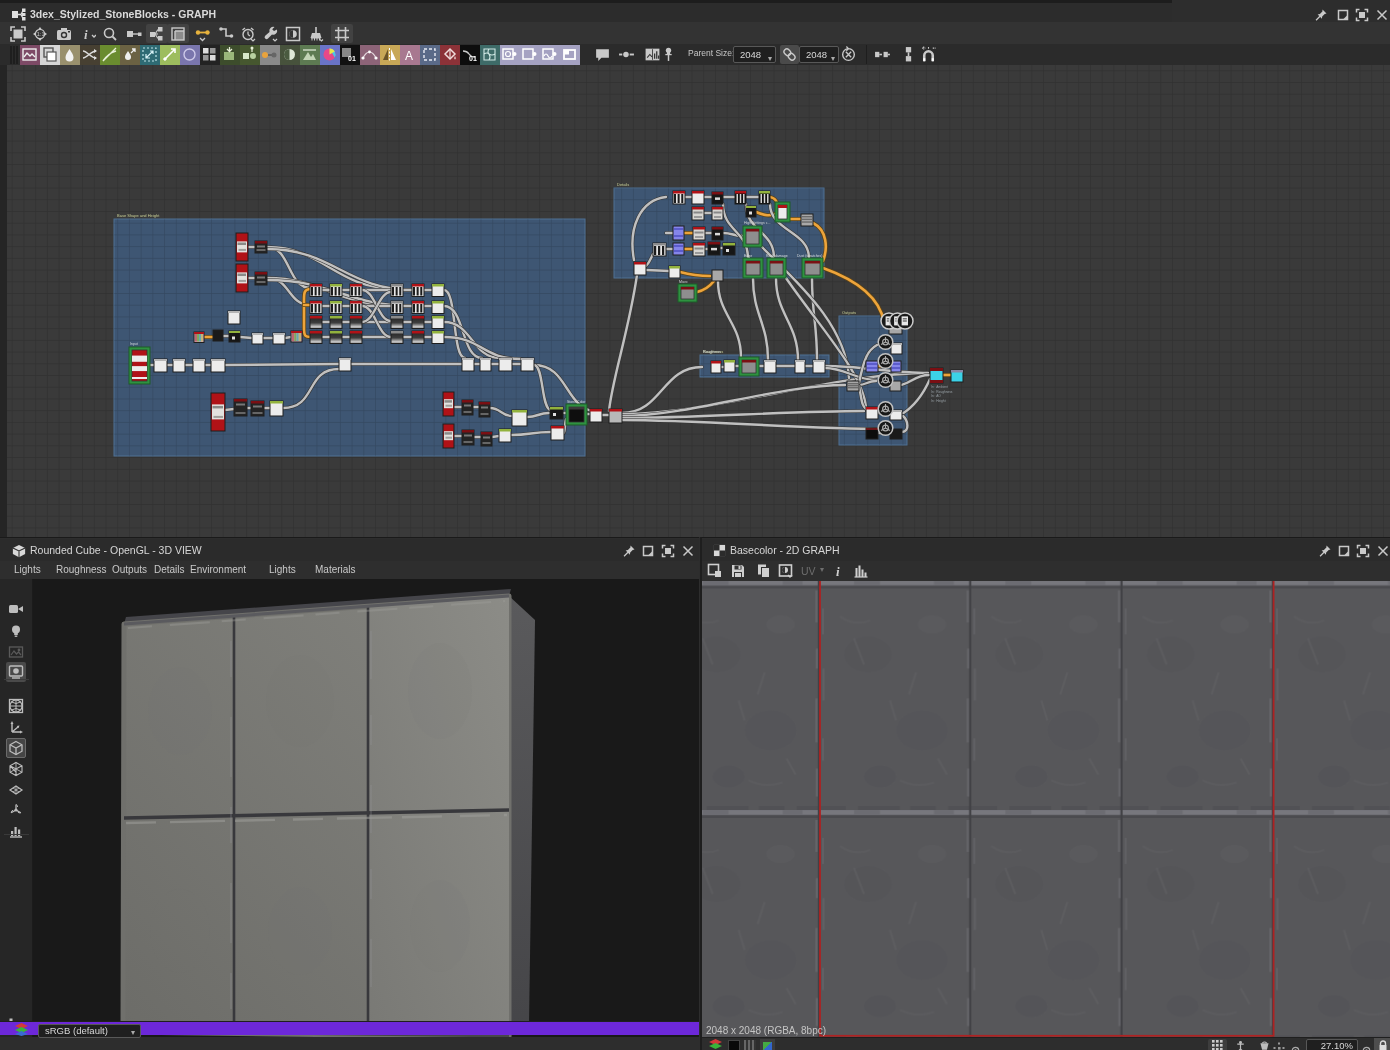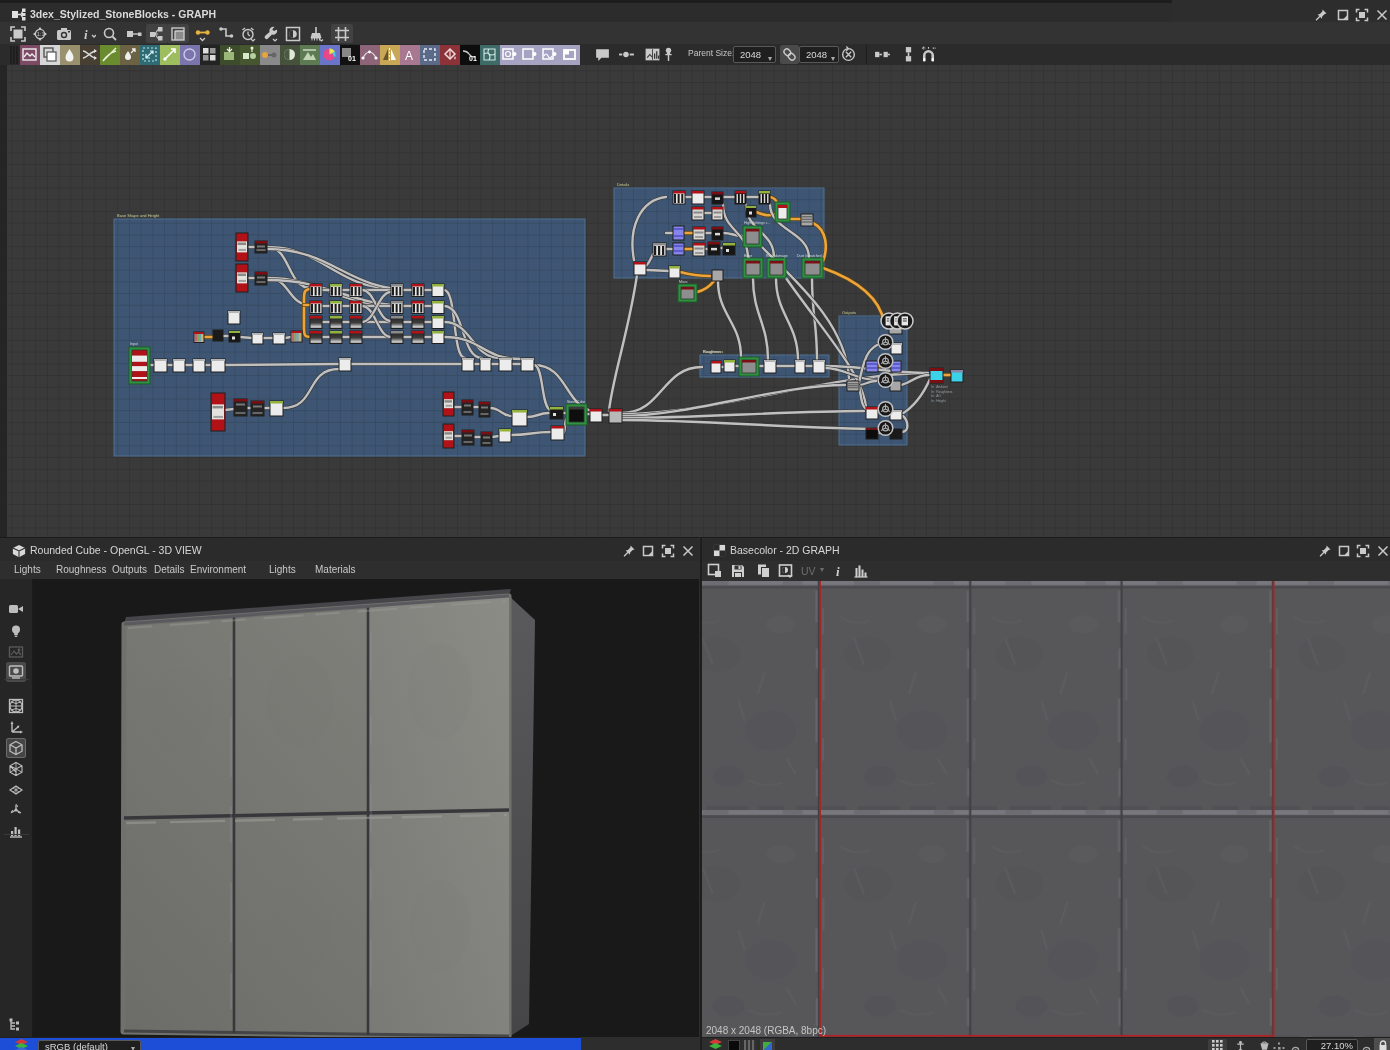--- a/index.html
+++ b/index.html
@@ -16,21 +16,21 @@
 .wt{color:#c8c8c8;font-size:8.5px}
 #p3d{position:absolute;left:0;top:537px;width:699px;height:513px;background:#2d2d2d;border-top:1px solid #1a1a1a}
 #p2d{position:absolute;left:700px;top:537px;width:690px;height:513px;background:#2d2d2d;border-top:1px solid #1a1a1a;border-left:2px solid #1e1e1e}
 .ptitle{position:absolute;left:0;top:1px;width:100%;height:22px;background:#2b2b2b}
 .ptitle .tt{position:absolute;top:5px;font-size:10.5px;font-weight:normal;color:#d6d6d6}
 .menu{position:absolute;left:0;top:23px;width:100%;height:18px;background:#2e2e2e;color:#c9c9c9;font-size:10px}
 .menu span{position:absolute;top:3px}
 #vp3d{position:absolute;left:33px;top:41px;width:666px;height:458px;background:#191919;overflow:hidden}
 #ltb3d{position:absolute;left:0;top:41px;width:33px;height:458px;background:#262626;border-right:1px solid #1b1b1b}
 .l3i{position:absolute;left:6px;width:20px;height:20px;display:flex;align-items:center;justify-content:center}
-#sb3d{position:absolute;left:0;top:499px;width:581px;height:14px;background:#1d4ed8;border-top:1px solid #1f1f1f}
+#sb3d{position:absolute;left:0;top:483px;width:699px;height:14px;background:#6d28d9;border-top:1px solid #1f1f1f}
 #vp2d{position:absolute;left:0;top:43px;width:690px;height:456px;background:#333;overflow:hidden}
 #tb2d{position:absolute;left:0;top:23px;width:100%;height:20px;background:#2e2e2e}
 #sb2d{position:absolute;left:0;top:499px;width:690px;height:14px;background:#2d2d2d;border-top:1px solid #1f1f1f}
 .combo{position:absolute;background:#1f1f1f;border:1px solid #585858;border-radius:2px;color:#d8d8d8;font-size:11px;text-align:left;padding-left:6px;line-height:15px}
 .chev{position:absolute;color:#aaa;font-size:8px}
 </style></head><body>
 
 <div id="leftstrip"></div>
 <div id="titlebar">
  <svg class="abs" style="left:11px;top:4px" width="15" height="15" viewBox="0 0 15 15">

